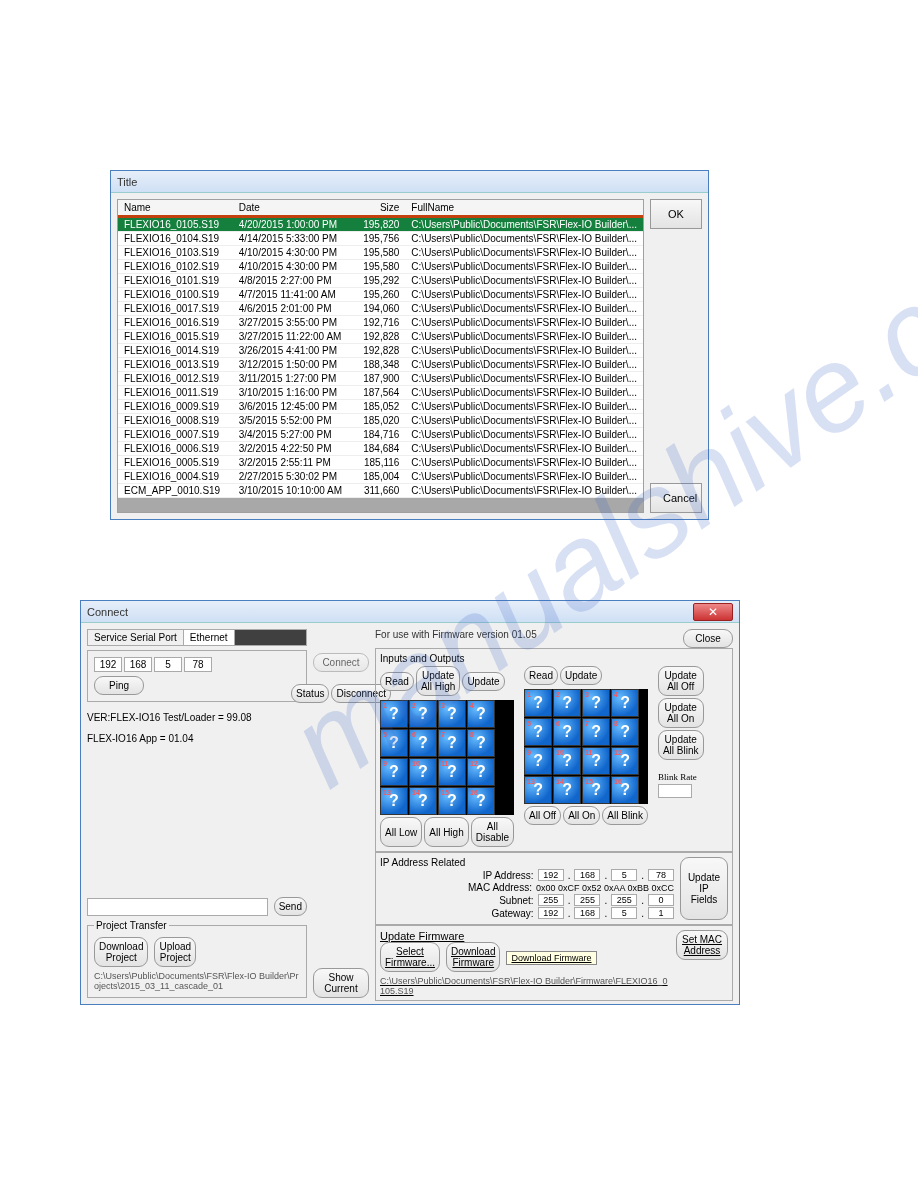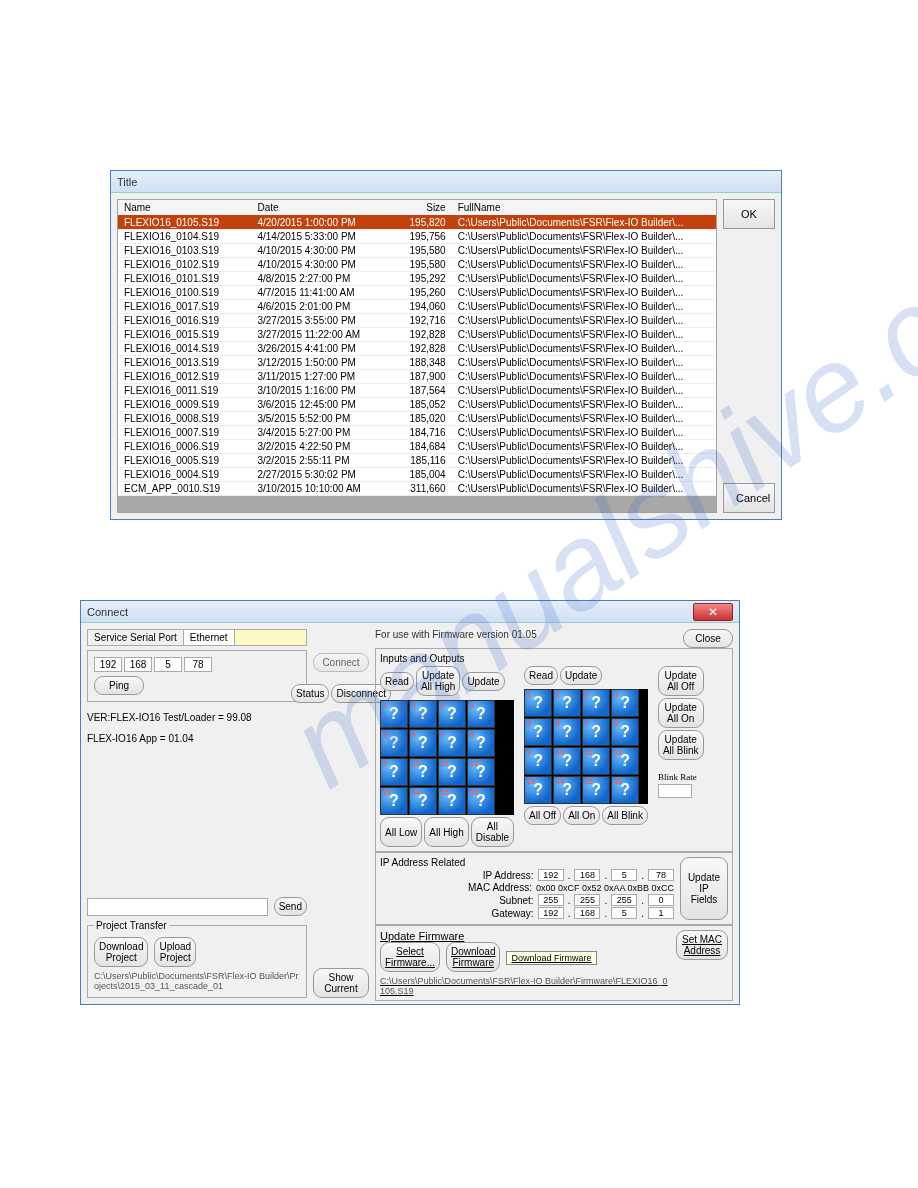--- a/index.html
+++ b/index.html
@@ -1,42 +1,42 @@
 <!DOCTYPE html>
 <html><head>
 <meta charset="utf-8">
 <style>
   * { box-sizing: border-box; margin: 0; padding: 0; }
   body { font-family: "Segoe UI", Tahoma, sans-serif; font-size: 11px; background: #fff; color: #000; width: 918px; }
   .watermark { position: absolute; left: 220px; top: 420px; font-size: 120px; color: rgba(60,100,200,0.2); transform: rotate(-35deg); pointer-events: none; z-index: 50; font-style: italic; }
   
   .window { border: 1px solid #4a7fbf; background: #f0f0f0; position: relative; }
-  .win1 { width: 672px; margin: 170px 0 0 110px; height: 350px; }
+  .win1 { width: 599px; margin: 170px 0 0 110px; height: 350px; }
   .titlebar { height: 22px; background: linear-gradient(#e6eef9,#cfe0f5); border-bottom: 1px solid #9cc; padding: 0 6px; line-height: 22px; font-size: 11px; color: #333; }
   .win1-body { display: flex; padding: 6px; height: calc(100% - 22px); gap: 6px; }
   .table-wrap { flex: 1; border: 1px solid #a0a0a0; background: #fff; overflow: hidden; }
   table { border-collapse: collapse; width: 100%; font-size: 10px; }
-  th { background: #f5f5f5; text-align: left; padding: 2px 6px; border-bottom: 1px solid #c2410c; font-weight: normal; }
+  th { background: #f5f5f5; text-align: left; padding: 2px 6px; border-bottom: 3px solid #c2410c; font-weight: normal; }
   td { padding: 1px 6px; white-space: nowrap; overflow: hidden; text-overflow: ellipsis; border-bottom: 1px solid #eee; }
-  tr.sel td { background: #c2410c; color: #fff; }
+  tr.sel td { background: #15803d; color: #fff; }
   .col-name { width: 120px; }
   .col-date { width: 130px; }
   .col-size { width: 50px; text-align: right; }
   .col-full { width: 220px; }
   .sidebtns { display: flex; flex-direction: column; width: 52px; justify-content: space-between; }
   .btn { background: linear-gradient(#f8f8f8,#e3e3e3); border: 1px solid #999; padding: 8px 12px; font-size: 11px; text-align: center; cursor: pointer; }
   .btn.small { padding: 3px 4px; font-size: 10px; border-radius: 9px; }
   .filler { flex: 1; background: #a8a8a8; }
   
   .win2 { width: 660px; margin: 80px 0 0 80px; height: 405px; }
   .titlebar2 { display: flex; justify-content: space-between; align-items: center; }
   .closex { background: linear-gradient(#e88,#c33); color: #fff; width: 40px; height: 18px; text-align: center; line-height: 16px; border: 1px solid #922; border-radius: 2px; font-size: 12px; cursor: pointer; }
   .win2-body { display: flex; padding: 6px; gap: 4px; height: calc(100% - 22px); }
   .leftcol { width: 220px; display: flex; flex-direction: column; gap: 4px; }
-  .tabs { display: flex; border: 1px solid #aaa; background: #fef9c3; }
+  .tabs { display: flex; border: 1px solid #aaa; background: #404040; }
   .tab { padding: 2px 6px; font-size: 10px; border-right: 1px solid #aaa; background: #f0f0f0; cursor: pointer; }
   .tab.active { background: #fff; }
   .serialbox { border: 1px solid #aaa; padding: 6px; display: flex; flex-direction: column; gap: 4px; }
   .iprow { display: flex; gap: 2px; }
   .ipf { width: 28px; border: 1px solid #aaa; text-align: center; font-size: 10px; padding: 1px; }
   .ver { font-size: 10px; margin-top: 6px; }
   .inputbig { border: 1px solid #aaa; height: 18px; flex: 1; }
   .row2 { display: flex; gap: 6px; align-items: center; }
   fieldset.pt { border: 1px solid #aaa; padding: 6px; font-size: 10px; }
   fieldset.pt legend { font-size: 10px; padding: 0 2px; }

